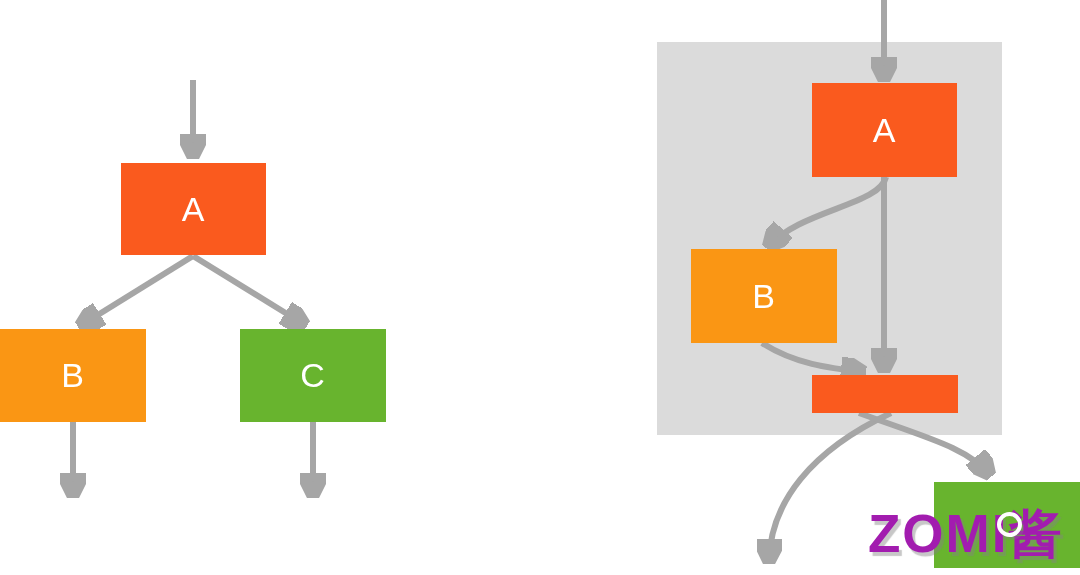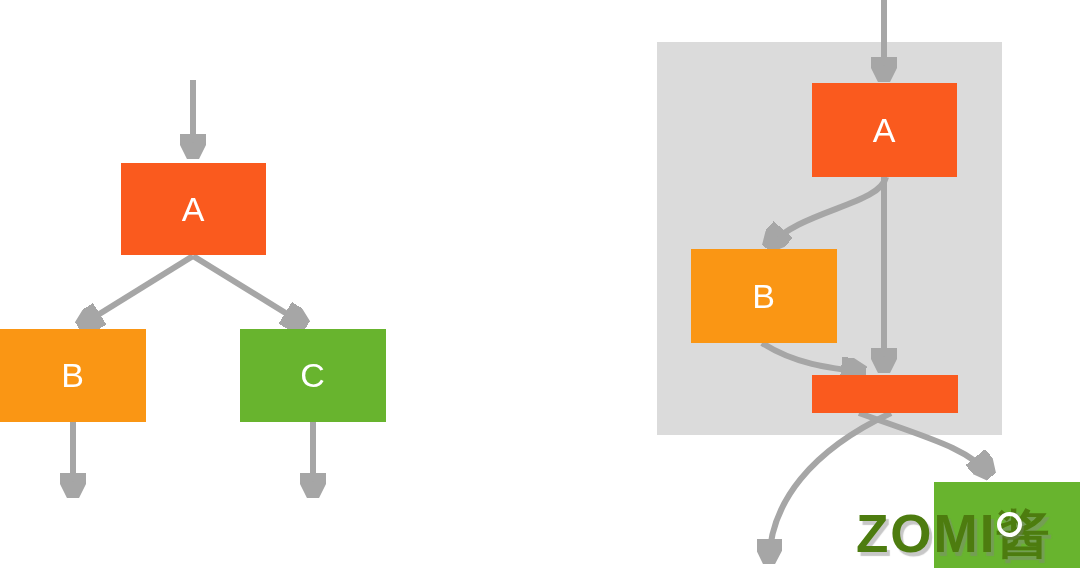--- a/index.html
+++ b/index.html
@@ -88,16 +88,16 @@
   <div class="node r-box-b" style="background-color: rgb(250, 150, 20); color: rgb(255, 255, 255);">
     <span>B</span>
   </div>
   <div class="node r-bar" style="background-color: rgb(250, 90, 30);">
     <span></span>
   </div>
   <div class="node r-box-green" style="background-color: rgb(104, 180, 46);">
     <span></span>
   </div>
 
-  <div class="watermark wm-text" style="color: #4d7c0f;">ZOMI酱</div>
+  <div class="watermark wm-text" style="color: #a21caf; margin-left: 12px;">ZOMI酱</div>
   <div class="watermark-ring wm-ring"></div>
 
 </div>
 
 </body></html>

